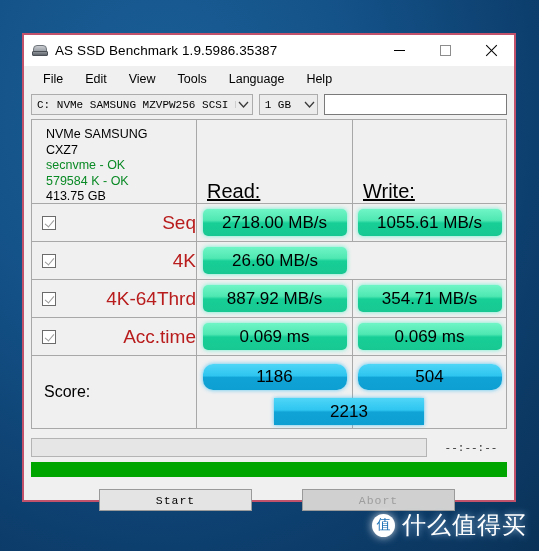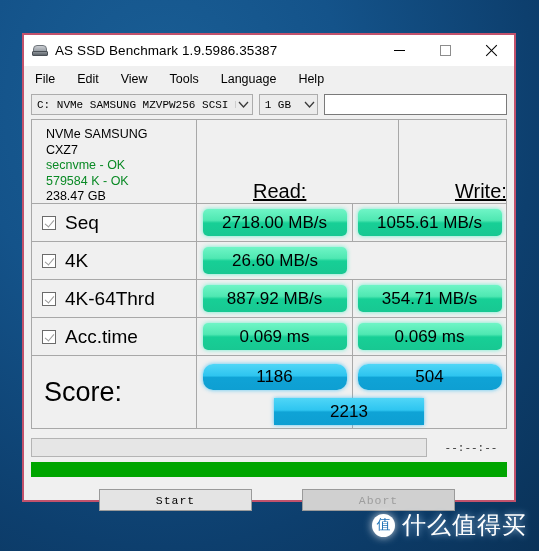--- a/index.html
+++ b/index.html
@@ -86,21 +86,21 @@
   }
   .winbtn .close-glyph::before { transform: rotate(45deg); }
   .winbtn .close-glyph::after  { transform: rotate(-45deg); }
 
   
   #menubar {
     height: 25px;
     background: #f0f0f0;
     display: flex;
     align-items: center;
-    padding-left: 0;
+    padding-left: 8px;
     flex: 0 0 auto;
   }
   .menu-item {
     font-size: 12.5px;
     color: #000;
     padding: 2px 11px;
     white-space: nowrap;
   }
 
   
@@ -172,31 +172,32 @@
     line-height: 15.5px;
     color: #000;
   }
   #drive-info .ok { color: #0a8a25; }
   .head-text {
     font-size: 20px;
     color: #000;
     padding-left: 10px;
   }
   #info-row .c-read, #info-row .c-write { justify-content: flex-start; align-items: flex-end; padding-top: 6px; text-decoration: underline; }
-  #info-row { height: 84px; gap: 46px; }
+  #info-row { height: 84px; }
 
   
   .testrow { height: 38px; }
   .rowlabel {
     display: flex;
     align-items: center;
     padding-left: 10px;
     gap: 9px;
     font-size: 19px;
-    color: #000000;
+    color: #b91c1c;
+    justify-content: space-between;
   }
   .chk {
     width: 14px; height: 14px;
     flex: 0 0 14px;
     border: 1px solid #6b6b6b;
     background: #fff;
     position: relative;
   }
   .chk::after {
     content: "";
@@ -218,21 +219,21 @@
     color: #000;
     background: linear-gradient(180deg,
         #6ff5c6 0%, #4fe8b2 42%, #17cf96 52%, #18c892 100%);
     box-shadow: 0 0 4px rgba(80,240,200,0.85);
   }
 
   
   #score-row { height: 72px; }
   #score-row .c-label { align-items: center; }
   .score-label {
-    font-size: 27px;
+    font-size: 16px;
     color: #000;
     padding-left: 12px;
   }
   #score-row .c-read, #score-row .c-write {
     align-items: flex-start;
     padding-top: 8px;
   }
   .scorebar {
     width: 144px;
     height: 26px;
@@ -407,21 +408,21 @@
 
   <div id="grid">
 
     <div class="grow" id="info-row">
       <div class="gcell c-label">
         <div id="drive-info">
           <div>NVMe SAMSUNG</div>
           <div>CXZ7</div>
           <div class="ok">secnvme - OK</div>
           <div class="ok">579584 K - OK</div>
-          <div>238.47 GB</div>
+          <div>413.75 GB</div>
         </div>
       </div>
       <div class="gcell c-read">
         <div class="head-text">Read:</div>
       </div>
       <div class="gcell c-write">
         <div class="head-text">Write:</div>
       </div>
     </div>
 

